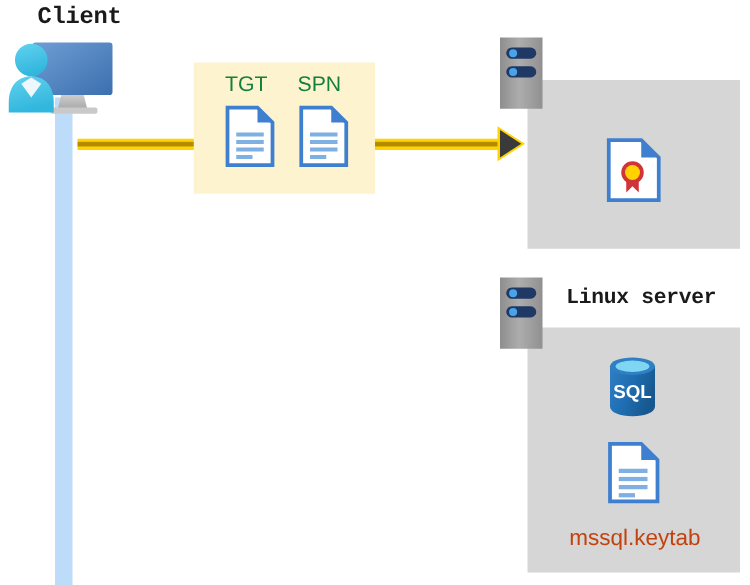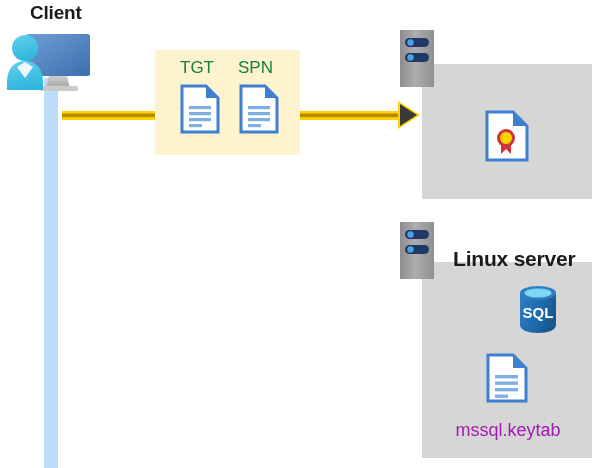--- a/index.html
+++ b/index.html
@@ -19,41 +19,41 @@
     background: #ffffff;
     overflow: hidden;
   }
   .abs { position: absolute; }
 
   
   .title {
     font-weight: bold;
     color: #1a1a1a;
     letter-spacing: -0.2px;
+    font-family: Liberation Mono, monospace;
   }
   #client-title {
     left: 30px;
     top: 2px;
     font-size: 19px;
     line-height: 22px;
   }
   #dc-title {
     left: 453px;
     top: 4px;
     font-size: 17px;
     line-height: 22px;
     width: 140px;
   }
   #linux-title {
     left: 453px;
     top: 228px;
-    font-size: 21px;
+    font-size: 17px;
     line-height: 22px;
     width: 145px;
-    margin-top: 20px;
   }
 
   
   #lifeline {
     left: 44px;
     top: 78px;
     width: 14px;
     height: 390px;
     background: #bcdcfa;
   }
@@ -110,29 +110,29 @@
   #dc-panel    { left: 422px; top: 64px;  width: 170px; height: 135px; }
   #linux-panel { left: 422px; top: 262px; width: 170px; height: 196px; }
 
   
   .rack { width: 34px; height: 57px; }
   #dc-rack    { left: 400px; top: 30px; }
   #linux-rack { left: 400px; top: 222px; }
 
   
   #cert-icon   { left: 485px; top: 110px; width: 44px; height: 52px; }
-  #sql-icon    { left: 483px; top: 283px; width: 46px; height: 52px; margin-left: 32px; }
+  #sql-icon    { left: 483px; top: 283px; width: 46px; height: 52px; }
   #keytab-icon { left: 486px; top: 353px; width: 42px; height: 50px; }
   #keytab-label {
     left: 422px;
     top: 420px;
     width: 172px;
     text-align: center;
     font-size: 18px;
-    color: #a21caf;
+    color: #c2410c;
   }
   svg { display: block; overflow: visible; }
 </style>
 </head>
 <body>
 
 <div id="canvas">
 
   <div class="abs" id="lifeline"></div>
 

